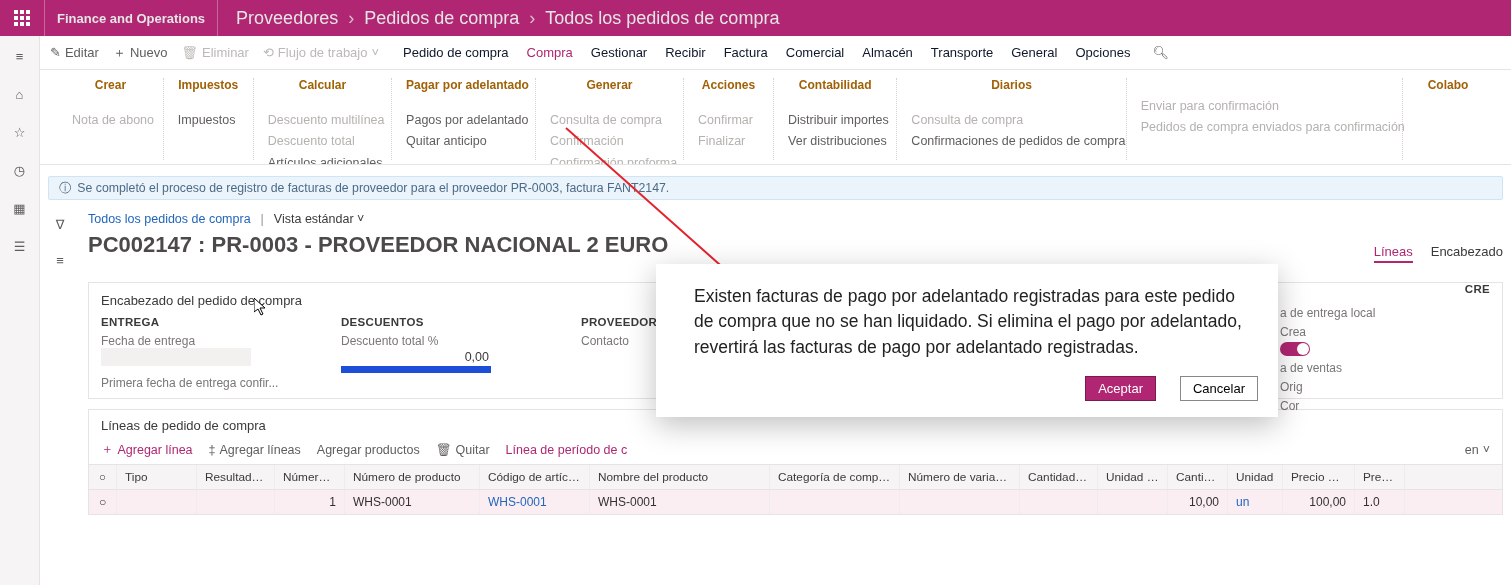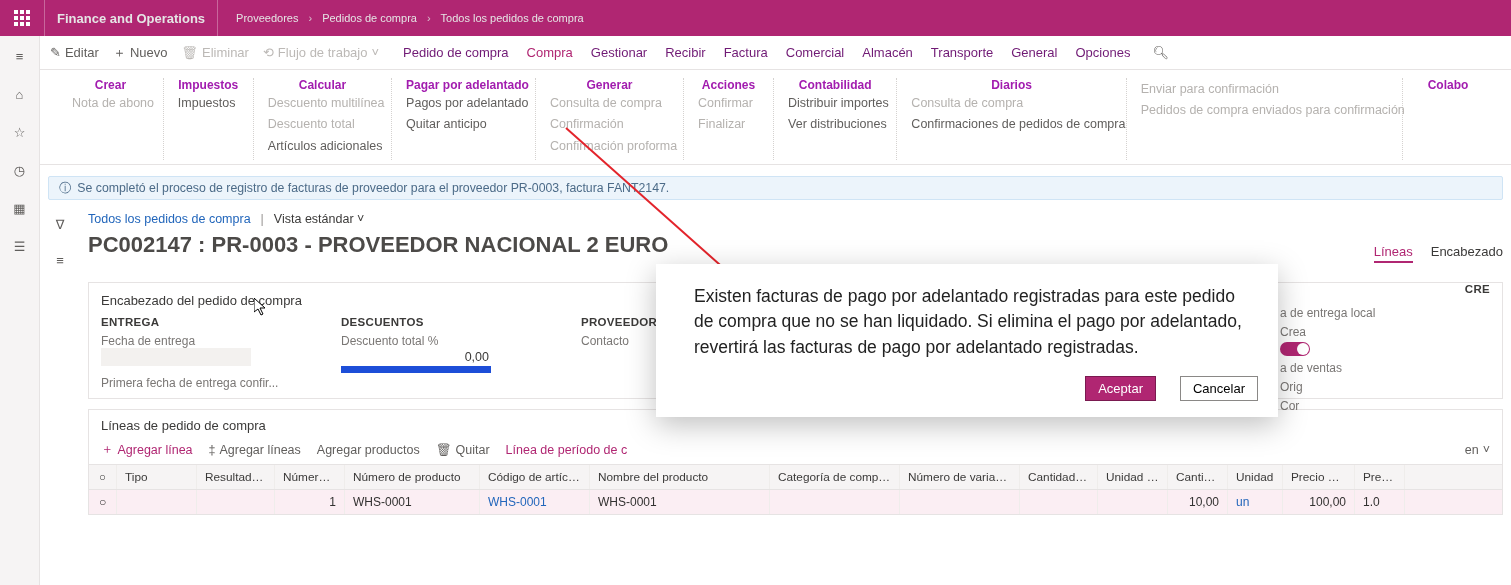--- a/index.html
+++ b/index.html
@@ -3,41 +3,41 @@
 <meta charset="utf-8">
 <style>
 * { box-sizing: border-box; margin: 0; padding: 0; font-family: "Segoe UI", Arial, sans-serif; }
 body { background: #ffffff; color: #323130; font-size: 13px; overflow: hidden; width: 1511px; height: 585px; position: relative; }
 
 
 .topbar { height: 36px; background: #b02672; color: #e5e5e5; display: flex; align-items: center; padding: 0 8px; font-size: 13px; }
 .waffle { width: 28px; height: 28px; display: flex; align-items: center; justify-content: center; margin-right: 8px; }
 .waffle svg { width: 16px; height: 16px; }
 .appname { font-weight: 600; padding: 0 12px; border-left: 1px solid rgba(255,255,255,.3); border-right: 1px solid rgba(255,255,255,.3); height: 36px; display: flex; align-items: center; }
-.crumbs { display: flex; align-items: center; gap: 10px; margin-left: 18px; font-size: 11px; }
+.crumbs { display: flex; align-items: center; gap: 10px; margin-left: 18px; font-size: 18px; }
 .crumbs .sep { opacity: .8; }
 
 
 .leftrail { position: absolute; left: 0; top: 36px; width: 40px; height: calc(100% - 36px); background: #f6f4f4; border-right: 1px solid #e6e3e3; display: flex; flex-direction: column; align-items: center; padding-top: 6px; gap: 10px; }
 .leftrail .railicon { width: 28px; height: 28px; display: flex; align-items: center; justify-content: center; color: #605e5c; }
 
 
 .actionbar { position: absolute; left: 40px; right: 0; top: 36px; height: 34px; background: #fff; border-bottom: 1px solid #e6e3e3; display: flex; align-items: center; padding: 0 10px; gap: 14px; font-size: 13px; }
 .actionbar .aitem { display: flex; align-items: center; gap: 4px; color: #605e5c; }
 .actionbar .aitem.disabled { color: #bcb9b6; }
 .actionbar .tabs { display: flex; gap: 18px; margin-left: 10px; }
-.actionbar .tab { color: #701a75; }
+.actionbar .tab { color: #0f172a; }
 .actionbar .tab.active { color: #b02672; }
 .actionbar .searchicon { margin-left: 8px; color: #605e5c; }
 
 
 .ribbon { position: absolute; left: 40px; right: 0; top: 70px; height: 95px; background: #fff; border-bottom: 1px solid #e6e3e3; display: flex; padding: 8px 18px 4px 18px; overflow: hidden; }
 .rgroup { padding: 0 14px; border-right: 1px dotted #d5d2d0; display: flex; flex-direction: column; gap: 2px; min-width: 90px; }
 .rgroup:last-child { border-right: none; }
-.rgroup .ghdr { font-weight: 600; font-size: 12px; color: #a21caf; text-align: center; margin-bottom: 0; white-space: nowrap; }
+.rgroup .ghdr { font-weight: 600; font-size: 12px; color: #a16207; text-align: center; margin-bottom: 17px; white-space: nowrap; }
 .rgroup .glink { font-size: 12.5px; color: #605e5c; white-space: nowrap; line-height: 1.55; }
 .rgroup .glink.dim { color: #b5b2af; }
 
 
 .infobar { position: absolute; left: 48px; right: 8px; top: 176px; height: 24px; background: #ecf4fb; border: 1px solid #cfe4f5; color: #4c6b88; display: flex; align-items: center; padding: 0 10px; font-size: 12.3px; border-radius: 2px; }
 .infobar .iicon { margin-right: 6px; color: #4c6b88; }
 
 
 .pagefilter { position: absolute; left: 48px; top: 212px; width: 24px; color: #605e5c; }
 .pagefilter .railicon { height: 24px; display:flex;align-items:center;justify-content:center; }

